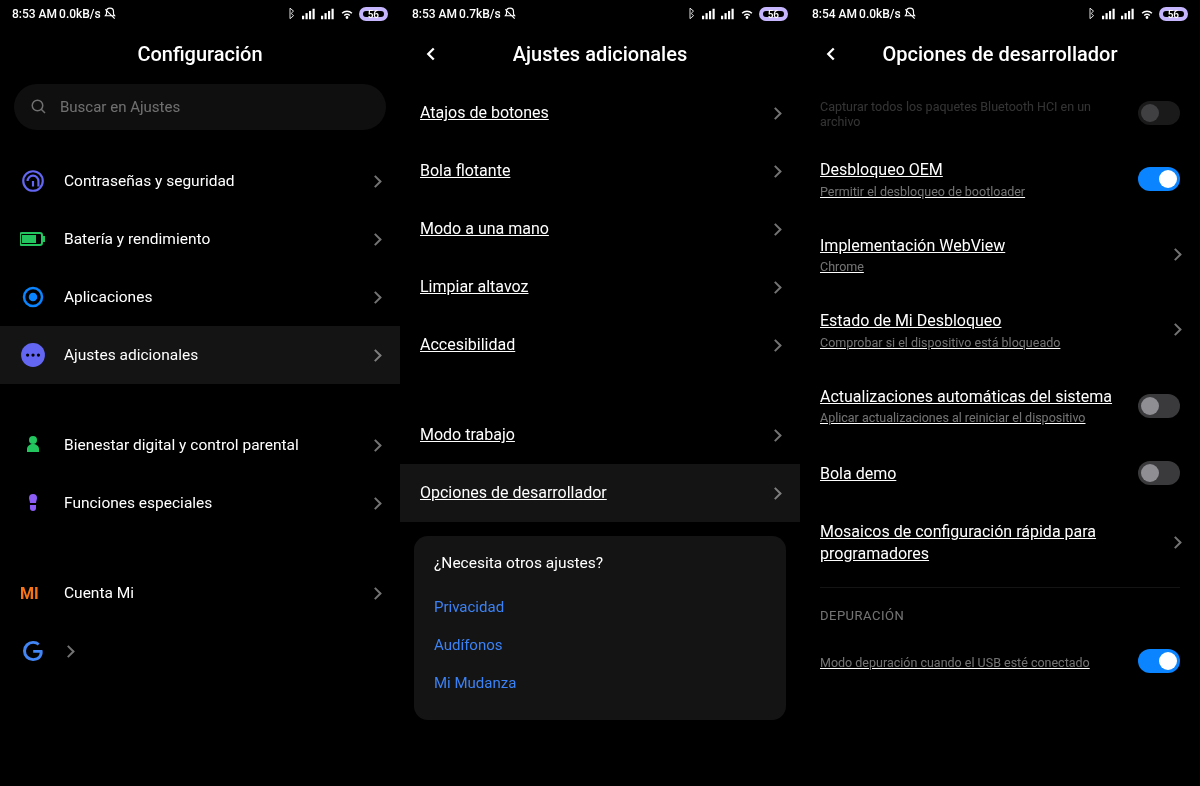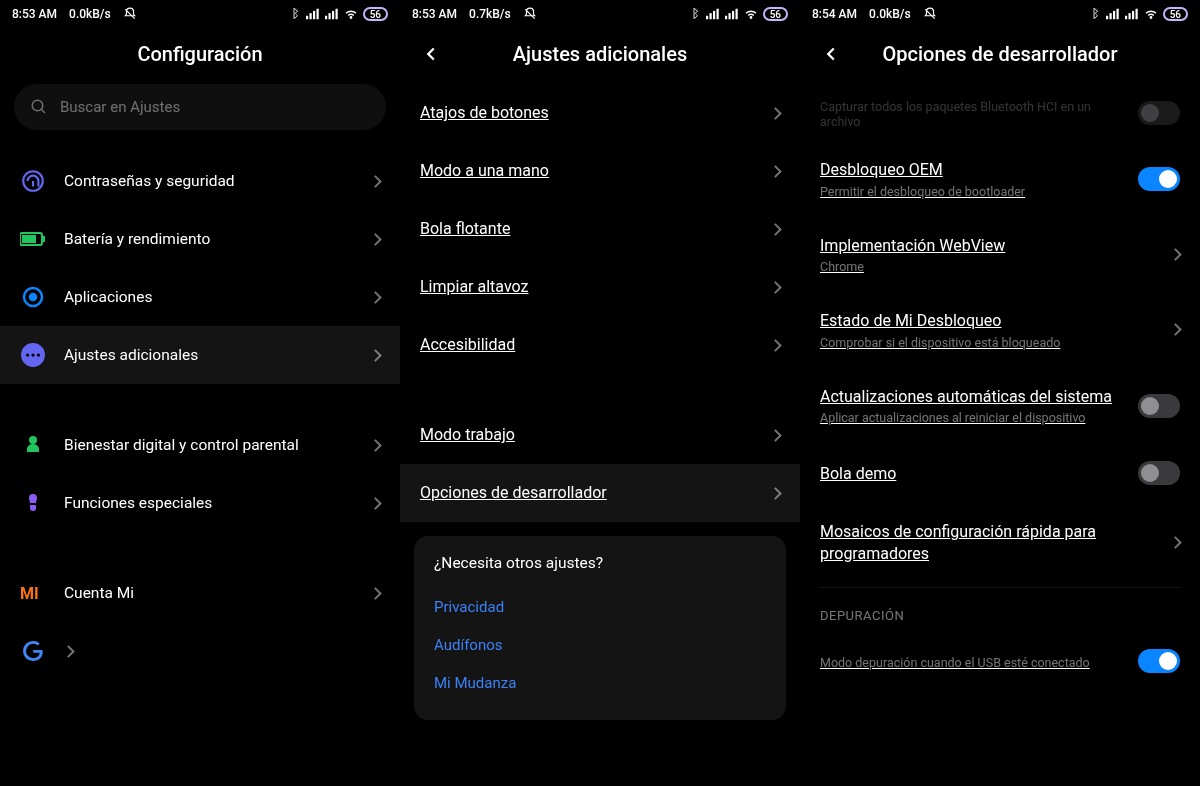--- a/index.html
+++ b/index.html
@@ -1,23 +1,23 @@
 <!DOCTYPE html>
 <html><head>
 <meta charset="utf-8">
 <style>
 * { margin: 0; padding: 0; box-sizing: border-box; font-family: -apple-system, BlinkMacSystemFont, "Segoe UI", Roboto, sans-serif; }
 body { background: #000; width: 1200px; height: 786px; display: flex; color: #fff; overflow: hidden; }
 .panel { width: 400px; height: 786px; background: #000; display: flex; flex-direction: column; position: relative; }
 .status-bar { height: 28px; display: flex; align-items: center; justify-content: space-between; padding: 0 12px; font-size: 12px; font-weight: 500; }
-.status-left { display: flex; align-items: center; gap: 12px; }
+.status-left { display: flex; align-items: center; gap: 2px; }
 .status-right { display: flex; align-items: center; gap: 5px; }
 .mute-icon { width: 14px; height: 14px; }
 .signal-icon, .wifi-icon, .bt-icon { width: 14px; height: 14px; }
-.battery-pill { border: 2px solid #c4b5fd; border-radius: 8px; padding: 0 5px; font-size: 10px; display: flex; align-items: center; height: 14px; }
+.battery-pill { border: 4px solid #c4b5fd; border-radius: 8px; padding: 0 5px; font-size: 10px; display: flex; align-items: center; height: 14px; }
 .header { display: flex; align-items: center; padding: 14px 20px 18px; gap: 16px; }
 .back-btn { width: 22px; height: 22px; display: flex; align-items: center; justify-content: center; }
 .header-title { font-size: 20px; font-weight: 500; flex: 1; text-align: center; }
 .header-title.left-only { text-align: center; }
 .search-bar { margin: 0 14px 22px; background: rgba(255,255,255,0.06); border-radius: 24px; height: 46px; display: flex; align-items: center; padding: 0 16px; gap: 12px; text-align: center; }
 .search-icon { width: 18px; height: 18px; opacity: 0.4; }
 .search-text { color: rgba(255,255,255,0.4); font-size: 15px; }
 .list { flex: 1; overflow: hidden; }
 .item { display: flex; align-items: center; padding: 16px 20px; gap: 18px; min-height: 58px; }
 .item.selected { background: rgba(255,255,255,0.08); }
@@ -212,25 +212,25 @@
     </div>
     <div class="header-title">Ajustes adicionales</div>
     <div style="width:22px"></div>
   </div>
   <div class="list" id="p2-list">
       <div class="item plain">
         <div class="item-text">Atajos de botones</div>
   <div class="chevron"></div>
       </div>
       <div class="item plain">
+        <div class="item-text">Bola flotante</div>
+  <div class="chevron"></div>
+      </div>
+      <div class="item plain">
         <div class="item-text">Modo a una mano</div>
-  <div class="chevron"></div>
-      </div>
-      <div class="item plain">
-        <div class="item-text">Bola flotante</div>
   <div class="chevron"></div>
       </div>
       <div class="item plain">
         <div class="item-text">Limpiar altavoz</div>
   <div class="chevron"></div>
       </div>
       <div class="item plain">
         <div class="item-text">Accesibilidad</div>
   <div class="chevron"></div>
       </div>

